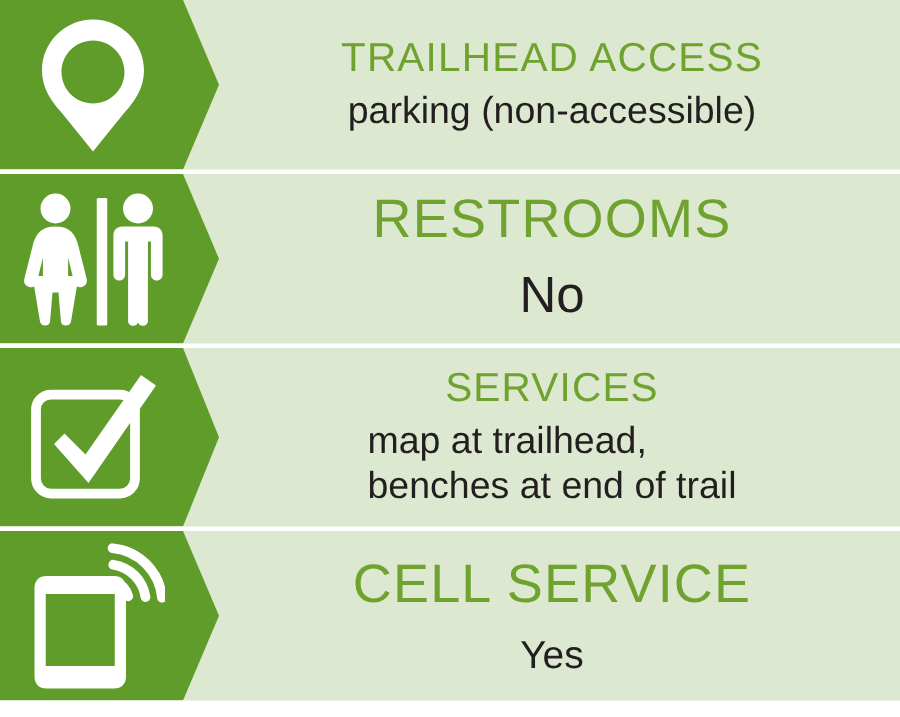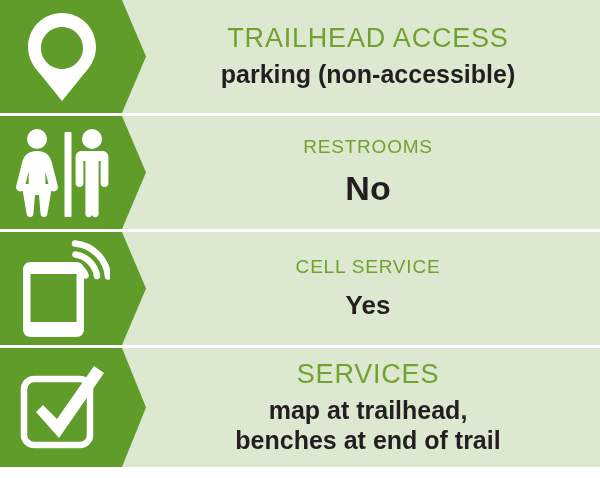--- a/index.html
+++ b/index.html
@@ -72,34 +72,34 @@
     display: flex;
     flex-direction: column;
     align-items: center;
     justify-content: center;
     padding: 0 14px 0 0;
     box-sizing: border-box;
   }
 
   .heading {
     color: #6fa22e;
-    font-size: 19px;
+    font-size: 36px;
     font-weight: 400;
     letter-spacing: 0.8px;
     line-height: 1.08;
     text-align: center;
     white-space: nowrap;
   }
 
   .value {
     color: #231f20;
     font-size: 25px;
-    font-weight: bold;
+    font-weight: normal;
     line-height: 1.16;
-    text-align: center;
+    text-align: left;
     margin-top: 7px;
     white-space: pre-line;
   }
 
   .row-trailhead .heading { font-size: 27px; }
   .row-trailhead .value   { font-size: 25px; margin-top: 6px; }
 
   .row-restrooms .value   { font-size: 34px; margin-top: 12px; }
 
   .row-cell .value        { font-size: 26px; margin-top: 12px; }
@@ -141,20 +141,37 @@
           <path d="M68.5 23 L89.5 23 C93 23 95.4 25.4 95.4 28.9 L95.4 55 C95.4 57.4 93.8 59 91.5 59 C89.2 59 87.6 57.4 87.6 55 L87.6 33 L85.6 33 L85.6 86 C85.6 88 84.2 89.2 82.2 89.2 C80.2 89.2 78.9 88 78.9 86 L78.9 59 L79.1 59 L79.1 86 C79.1 88 77.8 89.2 75.8 89.2 C73.8 89.2 72.4 88 72.4 86 L72.4 33 L70.4 33 L70.4 55 C70.4 57.4 68.8 59 66.5 59 C64.2 59 62.6 57.4 62.6 55 L62.6 28.9 C62.6 25.4 65 23 68.5 23 Z"></path>
         </g>
       </svg>
     </div>
     <div class="text-col">
       <div class="heading">RESTROOMS</div>
       <div class="value">No</div>
     </div>
   </div>
 
+  <div class="row row-services row-last">
+    <div class="chevron"></div>
+    <div class="icon-wrap">
+      <svg width="92" height="92" viewBox="0 0 92 92" aria-hidden="true">
+
+        <rect x="8" y="17" width="66" height="66" rx="10" ry="10" fill="none" stroke="#ffffff" stroke-width="6.5"></rect>
+
+        <path d="M20 50 L27 43 L41 57 L78 4 L88 11 L43 76 Z" fill="#ffffff"></path>
+      </svg>
+    </div>
+    <div class="text-col">
+      <div class="heading">SERVICES</div>
+      <div class="value">map at trailhead,
+benches at end of trail</div>
+    </div>
+  </div>
+
   <div class="row row-cell">
     <div class="chevron"></div>
     <div class="icon-wrap">
       <svg width="96" height="98" viewBox="0 0 96 98" aria-hidden="true">
 
         <path d="M17 22 L62 22 C67 22 70 25 70 30 L70 89 C70 94 67 97 62 97 L17 97 C12 97 9 94 9 89 L9 30 C9 25 12 22 17 22 Z
                  M16.5 34 L62.5 34 L62.5 82 L16.5 82 Z" fill="#ffffff" fill-rule="evenodd"></path>
         <rect x="31" y="27" width="17" height="3.4" rx="1.7" fill="#ffffff"></rect>
         <circle cx="39.5" cy="89.5" r="3.6" fill="#ffffff"></circle>
 
@@ -164,30 +181,13 @@
           <path d="M61 3.5 A 36.5 36.5 0 0 1 94 36.5" stroke-width="6.5"></path>
         </g>
       </svg>
     </div>
     <div class="text-col">
       <div class="heading">CELL SERVICE</div>
       <div class="value">Yes</div>
     </div>
   </div>
 
-  <div class="row row-services row-last">
-    <div class="chevron"></div>
-    <div class="icon-wrap">
-      <svg width="92" height="92" viewBox="0 0 92 92" aria-hidden="true">
-
-        <rect x="8" y="17" width="66" height="66" rx="10" ry="10" fill="none" stroke="#ffffff" stroke-width="6.5"></rect>
-
-        <path d="M20 50 L27 43 L41 57 L78 4 L88 11 L43 76 Z" fill="#ffffff"></path>
-      </svg>
-    </div>
-    <div class="text-col">
-      <div class="heading">SERVICES</div>
-      <div class="value">map at trailhead,
-benches at end of trail</div>
-    </div>
-  </div>
-
 </div>
 
 </body></html>

